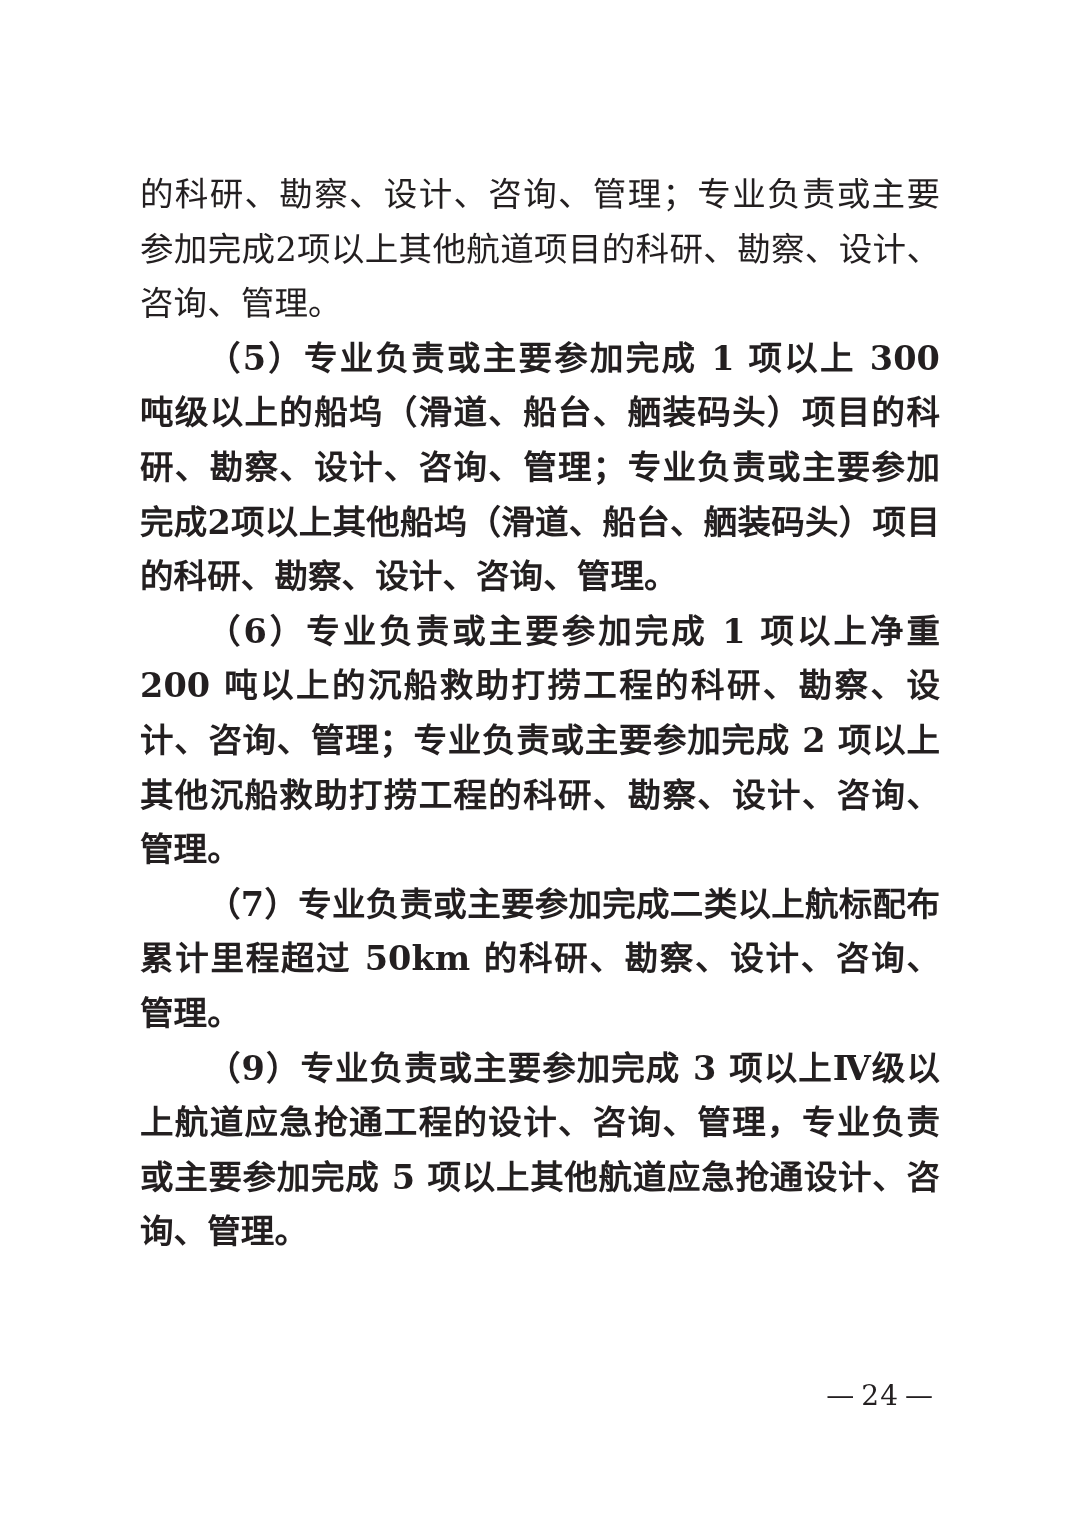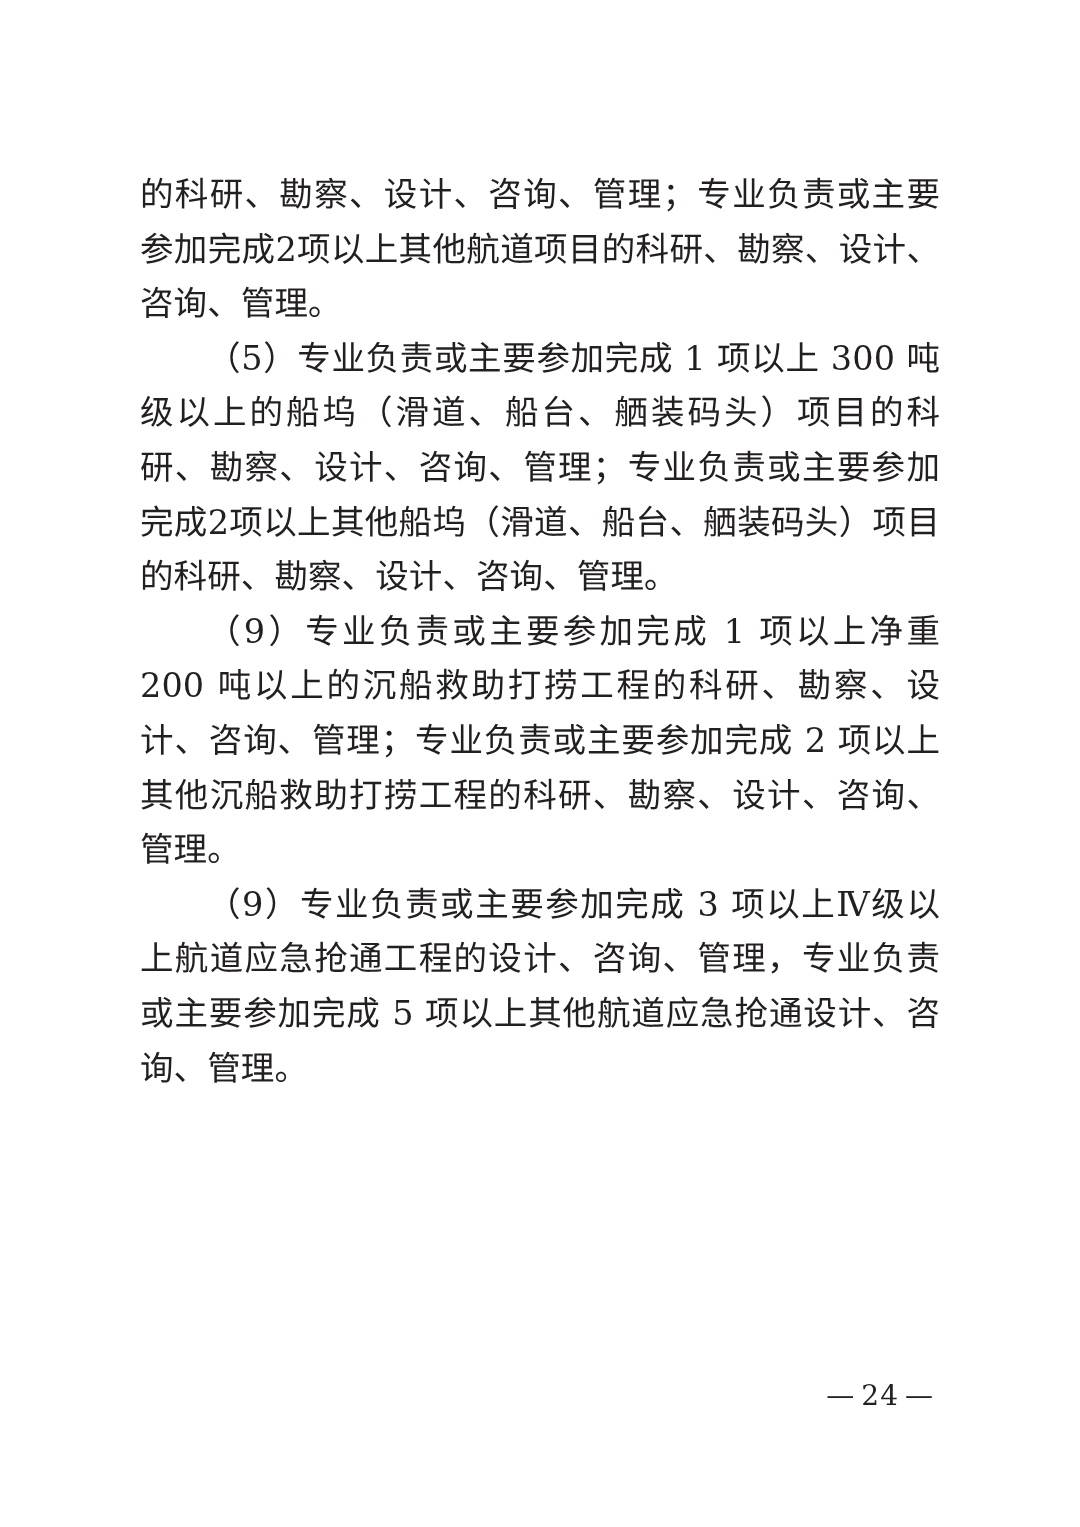--- a/index.html
+++ b/index.html
@@ -37,20 +37,21 @@
     font-weight: 400;
     -webkit-font-smoothing: antialiased;
   }
 
   .para.indent {
     text-indent: 67px;
   }
 
   .para + .para {
     margin-top: 0px;
+    font-weight: bold;
   }
 
   .page-footer {
     position: absolute;
     left: 140px;
     top: 1379px;
     width: 800px;
     font-family: "DejaVu Serif", "Liberation Serif", serif;
     font-size: 28px;
     line-height: 34px;
@@ -68,22 +69,23 @@
 <body>
 
 <div class="page">
 
   <div class="page-body">
 
     <p class="para">的科研、勘察、设计、咨询、管理；专业负责或主要参加完成2项以上其他航道项目的科研、勘察、设计、咨询、管理。</p>
 
     <p class="para indent">（5）专业负责或主要参加完成 1 项以上 300 吨级以上的船坞（滑道、船台、舾装码头）项目的科研、勘察、设计、咨询、管理；专业负责或主要参加完成2项以上其他船坞（滑道、船台、舾装码头）项目的科研、勘察、设计、咨询、管理。</p>
 
-    <p class="para indent">（9）专业负责或主要参加完成 1 项以上净重 200 吨以上的沉船救助打捞工程的科研、勘察、设计、咨询、管理；专业负责或主要参加完成 2 项以上其他沉船救助打捞工程的科研、勘察、设计、咨询、管理。</p>
+    <p class="para indent">（6）专业负责或主要参加完成 1 项以上净重 200 吨以上的沉船救助打捞工程的科研、勘察、设计、咨询、管理；专业负责或主要参加完成 2 项以上其他沉船救助打捞工程的科研、勘察、设计、咨询、管理。</p>
 
+    <p class="para indent">（7）专业负责或主要参加完成二类以上航标配布累计里程超过 50km 的科研、勘察、设计、咨询、管理。</p>
 
 
     <p class="para indent">（9）专业负责或主要参加完成 3 项以上Ⅳ级以上航道应急抢通工程的设计、咨询、管理，专业负责或主要参加完成 5 项以上其他航道应急抢通设计、咨询、管理。</p>
 
   </div>
 
   <div class="page-footer">
     <span class="dash">—</span><span>24</span><span class="dash">—</span>
   </div>
 

